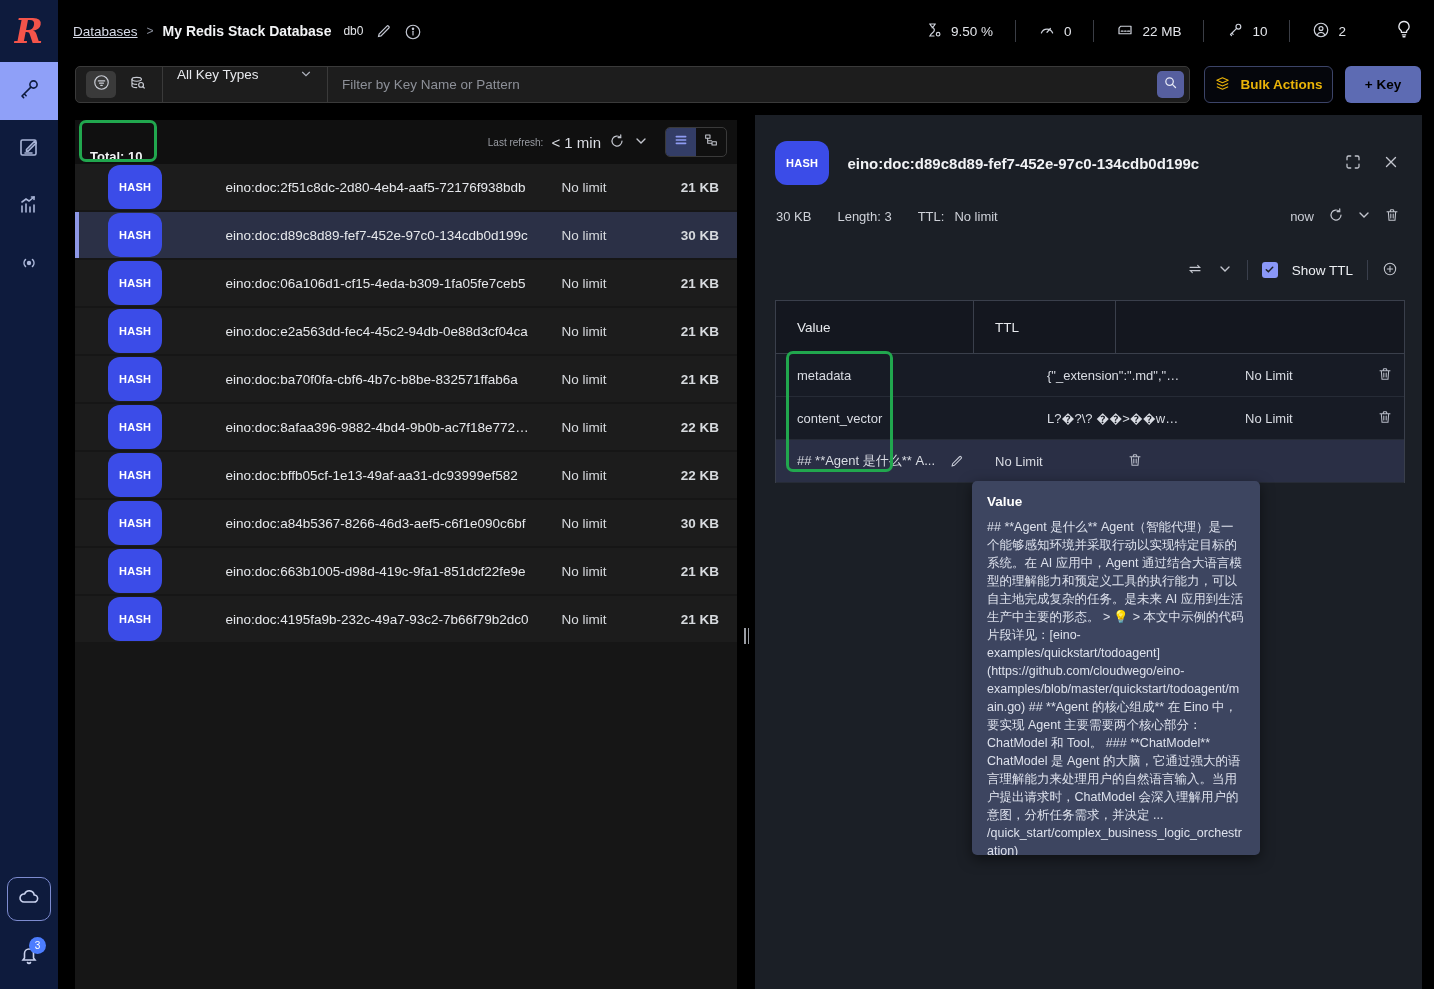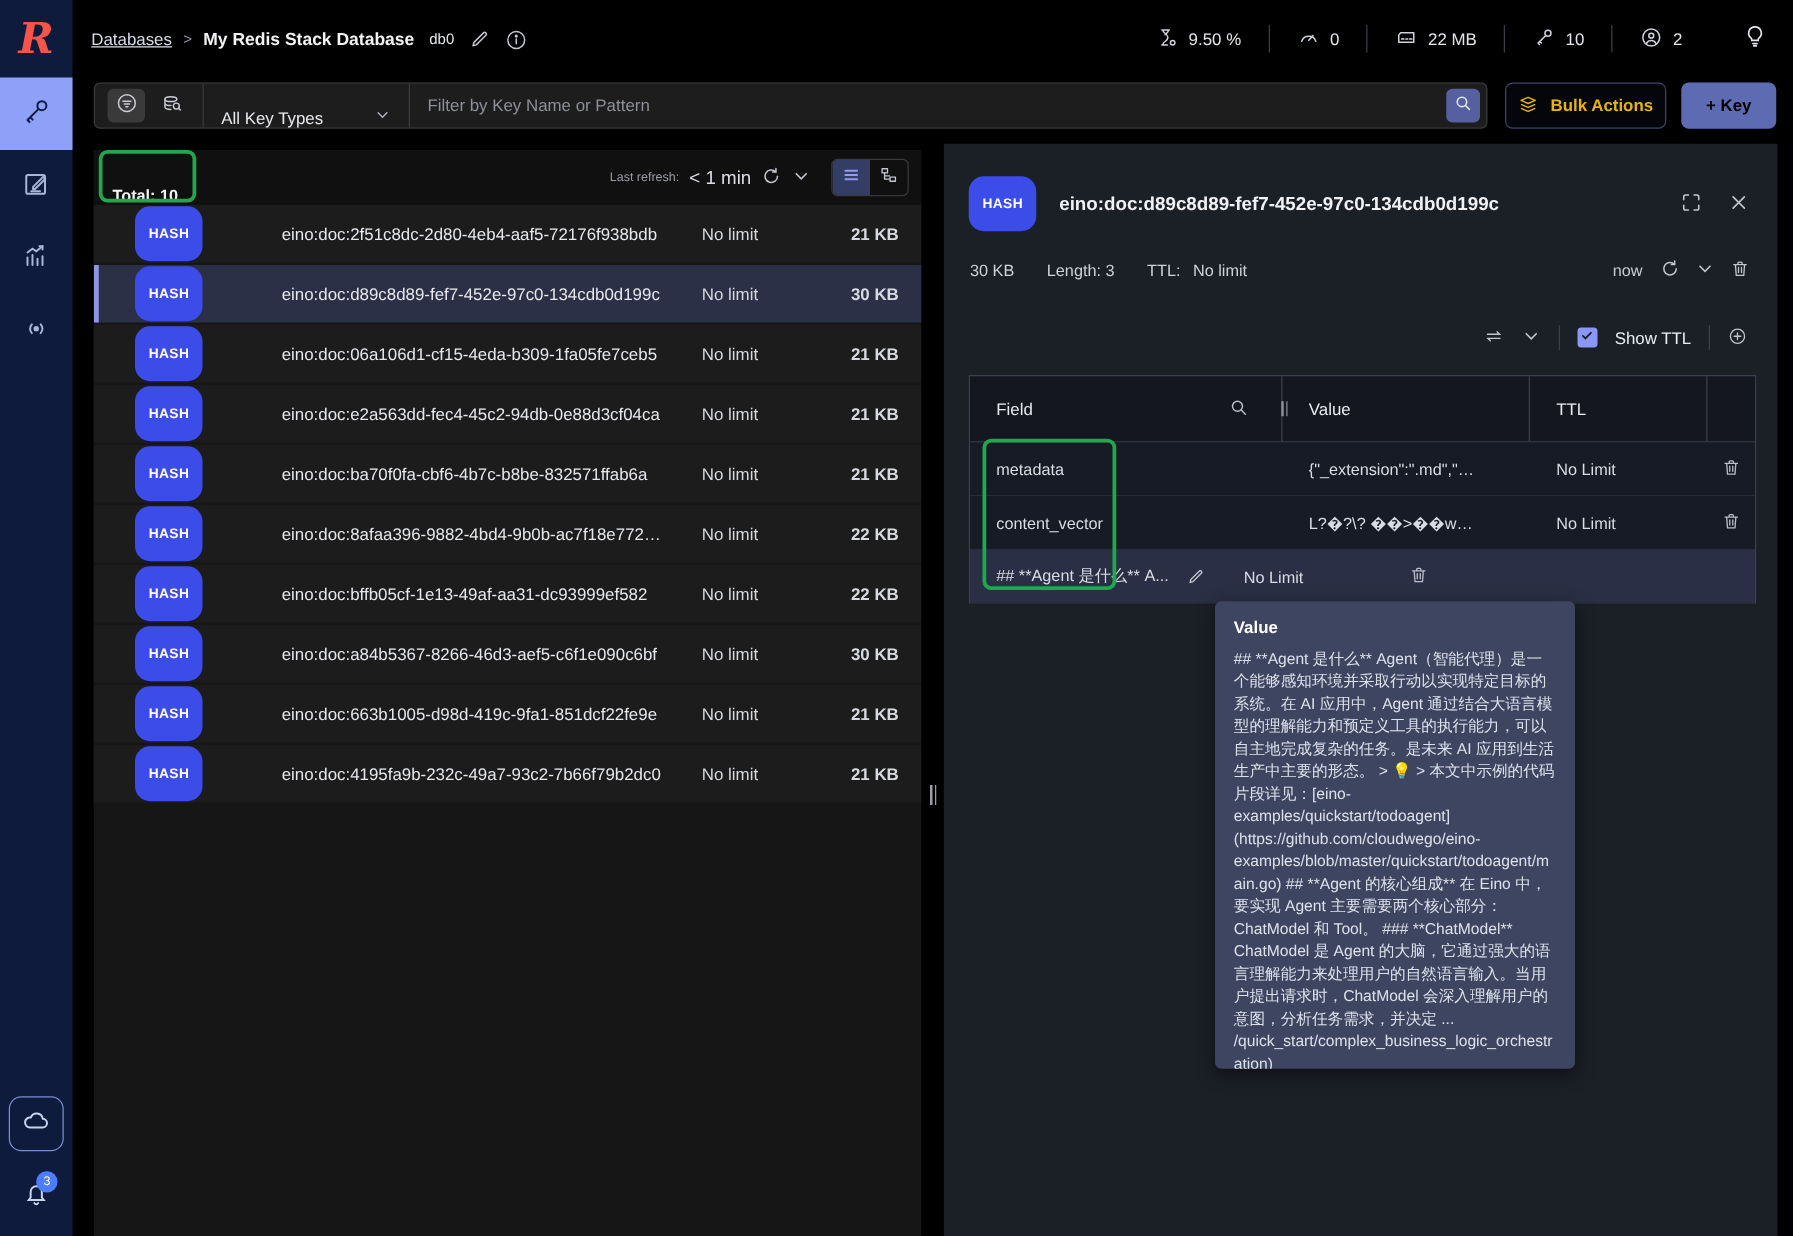--- a/index.html
+++ b/index.html
@@ -35,21 +35,21 @@
   .bulb { margin-left:26px; color:#e6e8ee; }
   .bulb svg { width:20px; height:20px; }
 
   
   .toolbar { position:absolute; left:75px; top:66px; width:1346px; height:37px; display:flex; align-items:stretch; }
   .filter-box { width:1115px; background:#1d1d1d; border:1px solid #3a3a3a; border-radius:5px; display:flex; align-items:center; }
   .seg { display:flex; align-items:center; gap:6px; padding:0 10px; height:100%; border-right:1px solid #3a3a3a; }
   .seg-btn { width:30px; height:27px; border-radius:5px; display:flex; align-items:center; justify-content:center; color:#c9ccd4; cursor:pointer; }
   .seg-btn.on { background:#3a3a3a; }
   .seg-btn svg { width:19px; height:19px; }
-  .type-dd { display:flex; align-items:flex-end; justify-content:space-between; width:165px; padding:0 14px;
+  .type-dd { display:flex; align-items:flex-start; justify-content:space-between; width:165px; padding:0 14px;
              height:100%; border-right:1px solid #3a3a3a; cursor:pointer; }
   .type-dd span { font-size:13.5px; color:#e8eaee; }
   .type-dd svg { width:14px; height:14px; color:#aeb2bc; }
   .filter-input { flex:1; background:transparent; border:none; outline:none; color:#dfe2e8;
                   font-size:13.5px; padding:0 14px; font-family:"Liberation Sans",sans-serif; }
   .filter-input::placeholder { color:#8d9098; }
   .search-btn { width:27px; height:27px; margin-right:5px; background:#565f9f; border-radius:5px;
                 display:flex; align-items:center; justify-content:center; color:#e6e9f5; cursor:pointer; }
   .search-btn svg { width:15px; height:15px; }
   .bulk-btn { margin-left:14px; width:129px; border:1px solid #3c4468; border-radius:6px; background:#05060c;
@@ -538,33 +538,20 @@
           <svg viewBox="0 0 24 24" width="19" height="19" fill="none" stroke="currentColor" stroke-width="1.6" stroke-linecap="round">
               <circle cx="12" cy="12" r="8.5"></circle>
               <path d="M12 8v8M8 12h8"></path>
             </svg>
         </span>
       </button>
     </div>
 
     <div class="ftable">
       <div class="frow fhead">
-        <div class="fcell c-field">
-          <span>Field</span>
-          <span class="fsearch">
-            <svg viewBox="0 0 24 24" fill="none" stroke="currentColor" stroke-width="1.8" stroke-linecap="round">
-                <circle cx="10.5" cy="10.5" r="6"></circle>
-                <path d="m15 15 5 5"></path>
-              </svg>
-          </span>
-          <span class="col-grip">
-              <i></i>
-              <i></i>
-            </span>
-        </div>
         <div class="fcell c-value">
             <span>Value</span>
           </div>
         <div class="fcell c-ttl">
             <span>TTL</span>
           </div>
         <div class="fcell c-act"></div>
       </div>
 
       <div>

